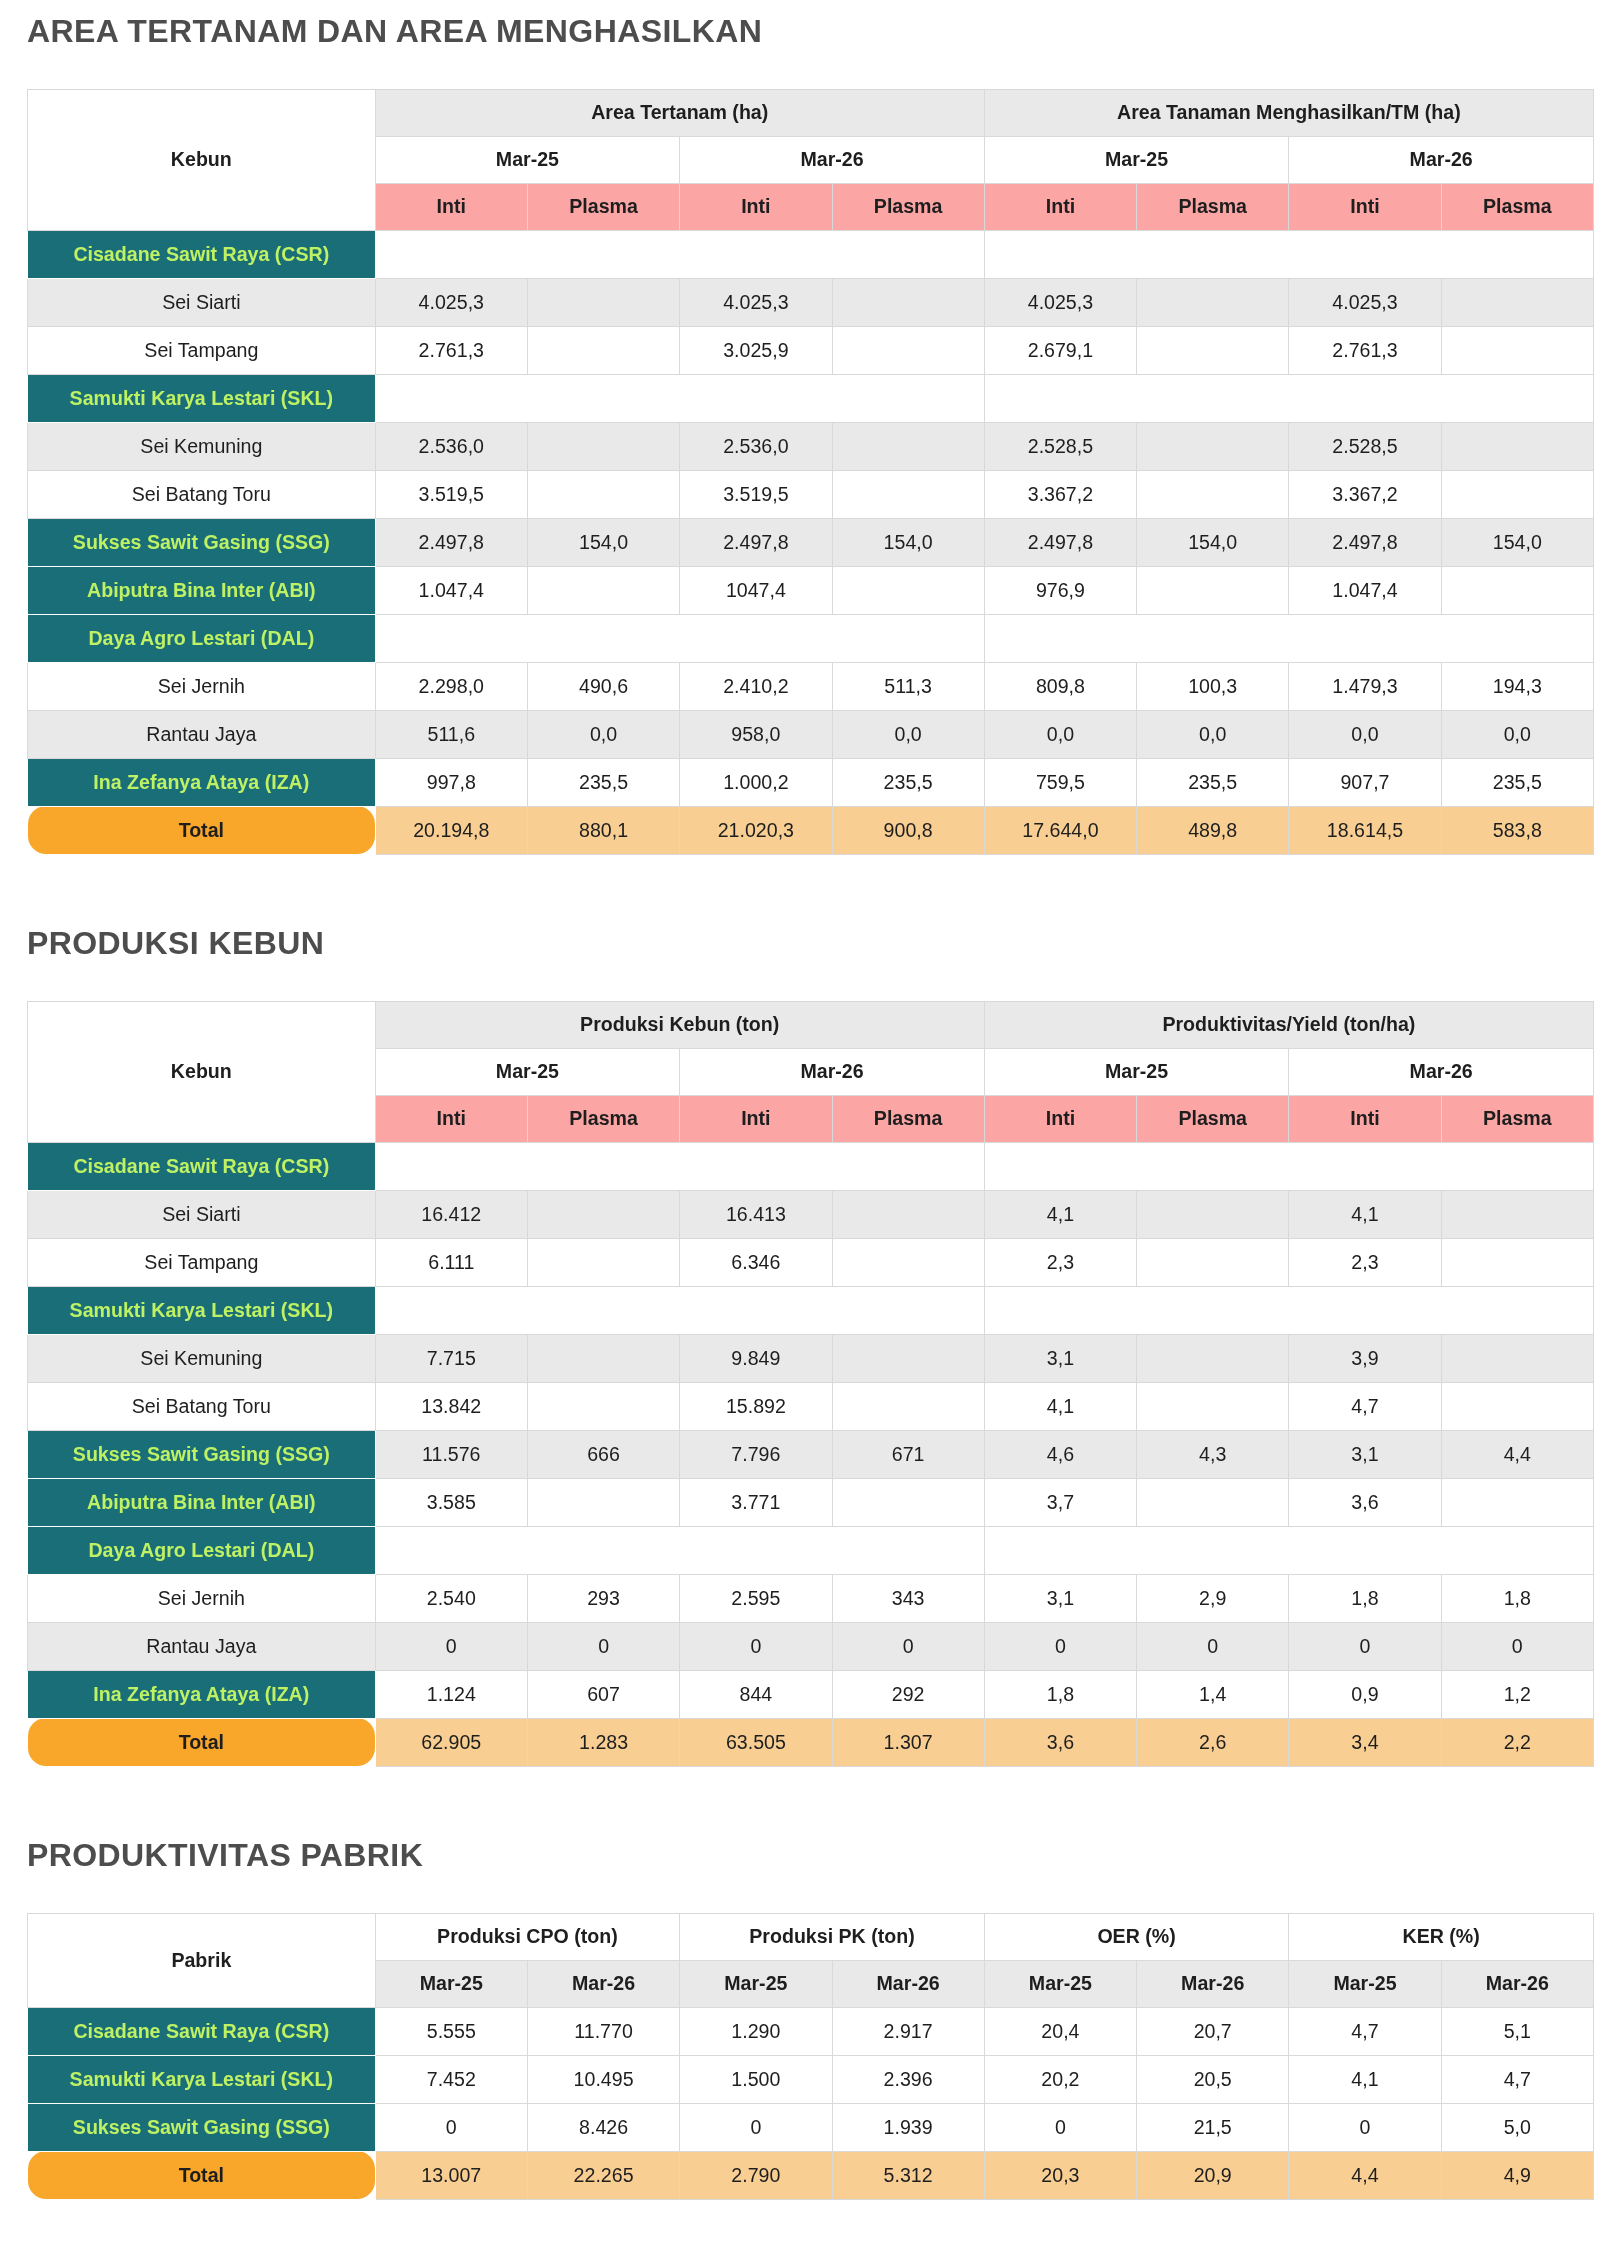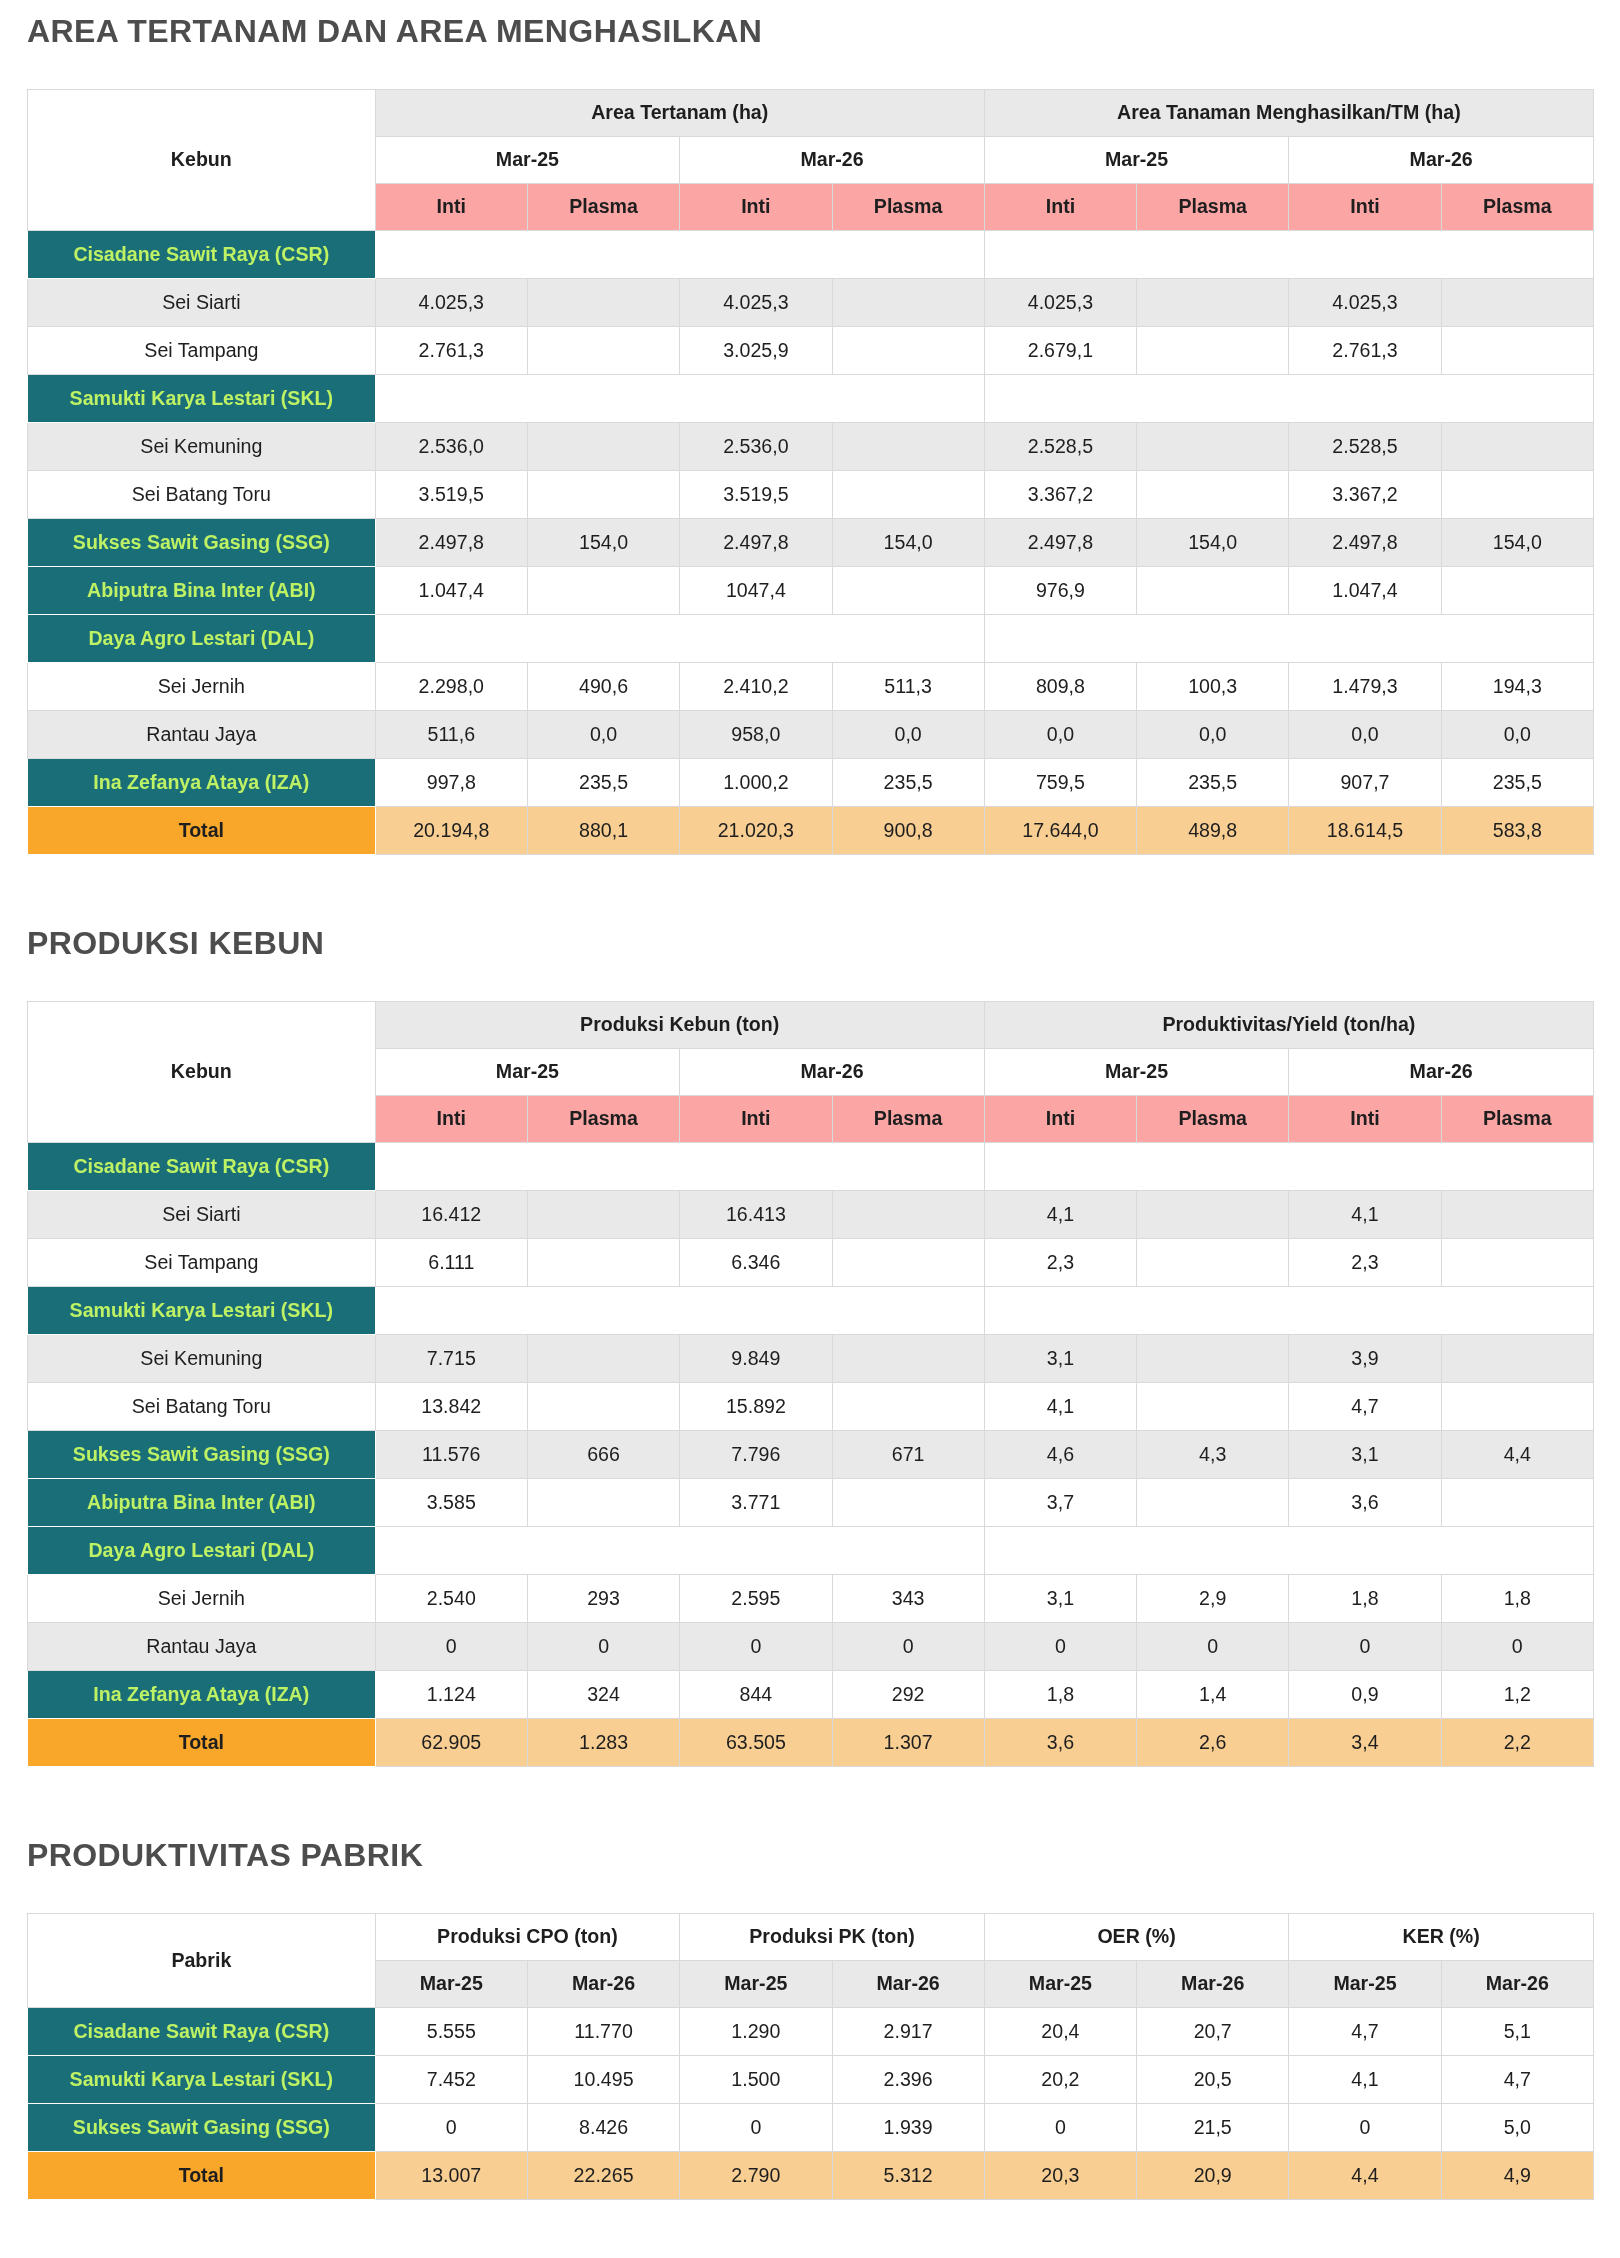--- a/index.html
+++ b/index.html
@@ -32,21 +32,21 @@
   
   tr.grp-row-white th.grp{background:#ffffff;font-weight:700;}
   tr.period-row-gray th{background:#e9e9e9;font-weight:700;}
 
   tbody td{background:#ffffff;}
   tr.shade-gray td{background:#e9e9e9;}
   tr.kind-company td.label-cell{
     background:#1a6e78;color:#bef264;font-weight:700;border-color:#ffffff;
   }
   tr.kind-total td.label-cell{
-    background:#f9a72b;font-weight:700;border-color:#ffffff;
+    background:#f9a72b;font-weight:700;border-color:#ffffff;border-radius:18px;
   }
   tr.kind-total td.num-cell{background:#f8ce92;}
 </style>
 </head>
 <body>
 
 <div class="report">
 
   <div class="section">
     <h2 class="sec-title">AREA TERTANAM DAN AREA MENGHASILKAN</h2>
@@ -352,21 +352,21 @@
             <td class="num-cell">0</td>
             <td class="num-cell">0</td>
             <td class="num-cell">0</td>
             <td class="num-cell">0</td>
             <td class="num-cell">0</td>
             <td class="num-cell">0</td>
           </tr>
           <tr class="kind-company shade-white">
             <td class="label-cell">Ina Zefanya Ataya (IZA)</td>
             <td class="num-cell">1.124</td>
-            <td class="num-cell">324</td>
+            <td class="num-cell">607</td>
             <td class="num-cell">844</td>
             <td class="num-cell">292</td>
             <td class="num-cell">1,8</td>
             <td class="num-cell">1,4</td>
             <td class="num-cell">0,9</td>
             <td class="num-cell">1,2</td>
           </tr>
           <tr class="kind-total shade-total">
             <td class="label-cell">Total</td>
             <td class="num-cell">62.905</td>

